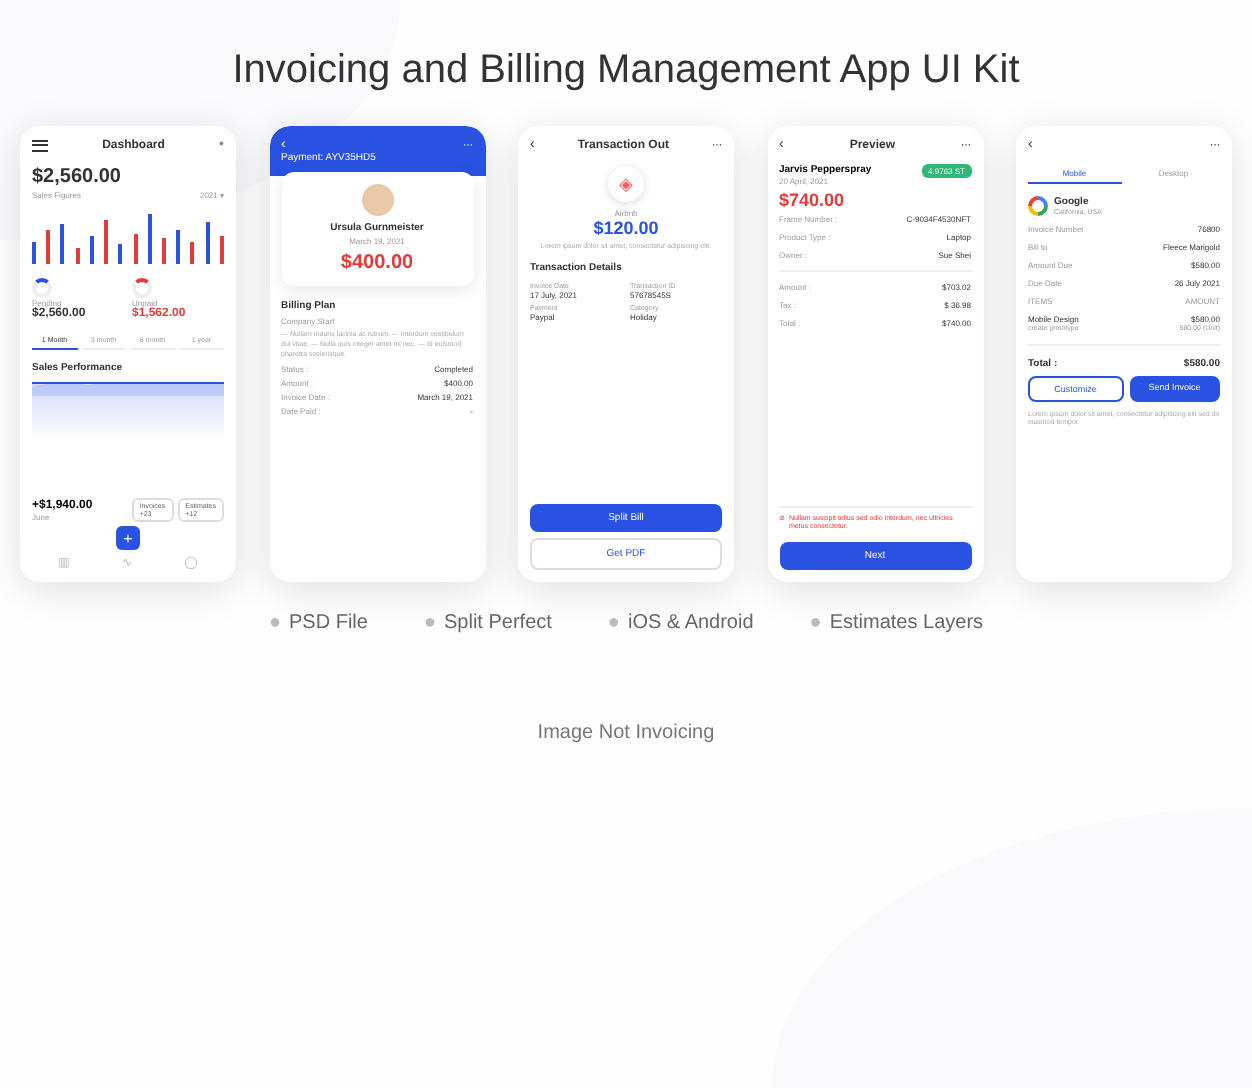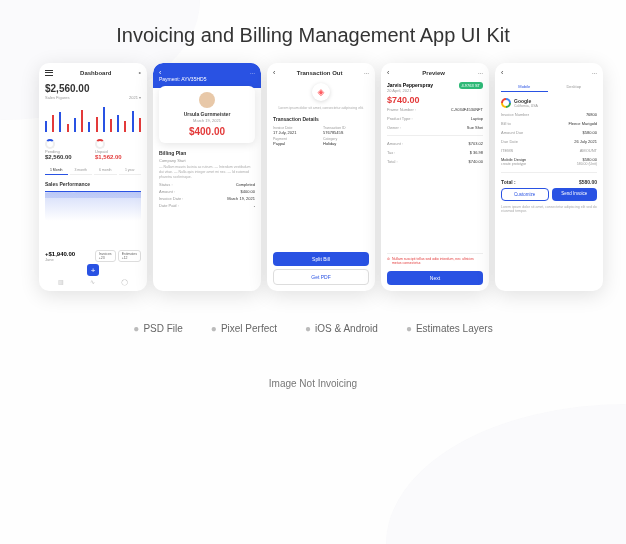--- a/index.html
+++ b/index.html
@@ -1,20 +1,20 @@
 <!DOCTYPE html>
 <html><head>
 <meta charset="utf-8">
 <style>
   * { margin: 0; padding: 0; box-sizing: border-box; }
   body { font-family: -apple-system, BlinkMacSystemFont, 'Segoe UI', Arial, sans-serif; background: #fefefe; width: 626px; height: 544px; overflow: hidden; position: relative; }
   .bg-shape-1 { position: absolute; top: 0; left: 0; width: 200px; height: 120px; background: #f5f6fa; border-radius: 0 0 100% 0; opacity: 0.5; }
   .bg-shape-2 { position: absolute; bottom: 0; right: 0; width: 240px; height: 140px; background: #f5f6fa; border-radius: 100% 0 0 0; opacity: 0.5; }
   .title { text-align: center; font-size: 20px; color: #333; padding: 24px 0 16px; position: relative; z-index: 10; }
-  .screens { display: flex; justify-content: flex-end; gap: 6px; padding: 0 23px; position: relative; z-index: 10; }
+  .screens { display: flex; justify-content: space-between; gap: 6px; padding: 0 10px; position: relative; z-index: 10; }
   .screen { width: 108px; height: 228px; background: #fff; border-radius: 10px; box-shadow: 0 4px 20px rgba(0,0,0,0.12); font-size: 5px; padding: 6px; display: flex; flex-direction: column; overflow: hidden; }
   .screen-2 { padding: 0; }
   .hdr { display: flex; align-items: center; justify-content: space-between; margin-bottom: 4px; }
   .icon-menu { width: 8px; height: 6px; display: flex; flex-direction: column; justify-content: space-between; }
   .icon-menu span { height: 1px; background: #333; }
   .icon-back { font-size: 7px; color: #333; }
   .icon-dot { font-size: 7px; color: #888; }
   .hdr-title { font-size: 6px; font-weight: 600; color: #333; }
   .big-amount { font-size: 10px; font-weight: 700; color: #333; margin: 3px 0 1px; }
   .sub-label { font-size: 4px; color: #999; }
@@ -77,21 +77,21 @@
   .comp-txt .cl { font-size: 3.5px; color: #999; }
   .item-row { display: flex; justify-content: space-between; font-size: 4px; margin: 3px 0; }
   .item-row .p { color: #333; font-weight: 500; }
   .item-row .d { color: #999; font-size: 3.5px; }
   .hr { height: 0.5px; background: #eee; margin: 3px 0; }
   .total-row { display: flex; justify-content: space-between; font-size: 5px; font-weight: 600; color: #333; margin: 3px 0; }
   .btn-row { display: flex; gap: 3px; }
   .btn-half { flex: 1; padding: 3px 0; text-align: center; font-size: 4.5px; border-radius: 4px; }
   .btn-cust { background: #fff; color: #2952e3; border: 0.5px solid #2952e3; }
   .btn-send { background: #2952e3; color: #fff; }
-  .features { display: flex; justify-content: center; gap: 28px; font-size: 10px; color: #666; margin-top: 32px; position: relative; z-index: 10; }
+  .features { display: flex; justify-content: center; gap: 28px; font-size: 10px; color: #666; margin-top: 15px; position: relative; z-index: 10; }
   .dot { color: #bbb; margin-right: 4px; }
   .footer-note { text-align: center; font-size: 10px; color: #777; margin-top: 44px; position: relative; z-index: 10; }
   .sm-head { font-size: 4px; color: #999; display: flex; justify-content: space-between; margin: 2px 0 1px; }
 </style>
 </head>
 <body>
 
 <div class="bg-shape-1"></div>
 <div class="bg-shape-2"></div>
 
@@ -214,20 +214,24 @@
     </div>
   </div>
 
   <div class="screen">
     <div class="hdr">
       <span class="icon-back">‹</span>
       <span class="hdr-title">Transaction Out</span>
       <span>⋯</span>
     </div>
     <div class="logo-circle">◈</div>
+    <div class="center-txt">
+      <div class="sub-label">Airbnb</div>
+      <div class="amt-blue">$120.00</div>
+    </div>
     <div class="lorem center-txt">Lorem ipsum dolor sit amet, consectetur adipiscing elit.</div>
     <div class="section-title">Transaction Details</div>
     <div class="det-grid">
       <div>
           <div class="lbl">Invoice Date</div>
           <div class="val">17 July, 2021</div>
         </div>
       <div>
           <div class="lbl">Transaction ID</div>
           <div class="val">57678545S</div>
@@ -349,18 +353,18 @@
       <div class="btn-half btn-cust">Customize</div>
       <div class="btn-half btn-send">Send Invoice</div>
     </div>
     <div class="lorem" style="margin-top:4px">Lorem ipsum dolor sit amet, consectetur adipiscing elit sed do eiusmod tempor.</div>
   </div>
 
 </div>
 
 <div class="features">
   <div><span class="dot">●</span><span>PSD File</span></div>
-  <div><span class="dot">●</span><span>Pixel Perfect</span></div>
+  <div><span class="dot">●</span><span>Split Perfect</span></div>
   <div><span class="dot">●</span><span>iOS &amp; Android</span></div>
   <div><span class="dot">●</span><span>Estimates Layers</span></div>
 </div>
 
 <div class="footer-note">Image Not Invoicing</div>
 
 </body></html>

